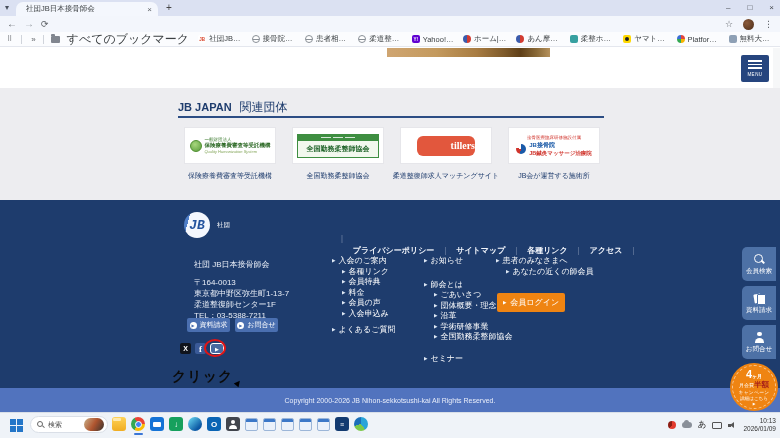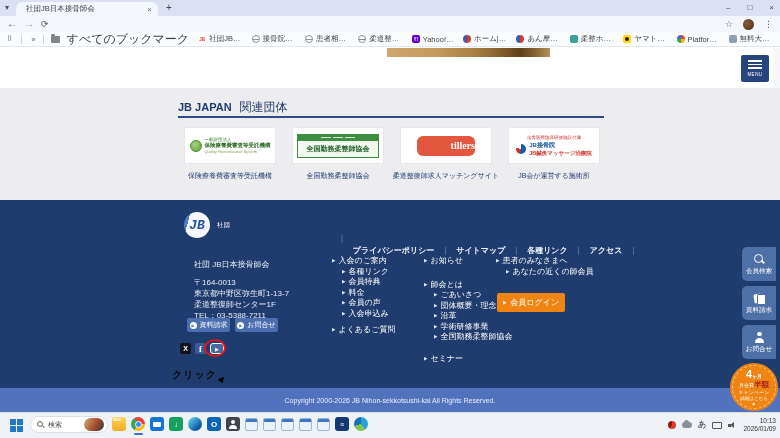--- a/index.html
+++ b/index.html
@@ -104,21 +104,21 @@
   .f-addr { position:absolute; left:172px; top:259px; font-size:8px; color:#e9eef7; line-height:11px;margin-left:22px; }
   .f-addr .org-line { margin-bottom:7px; }
   .f-btns { position:absolute; left:187px; top:318px; display:flex; gap:5px; }
   .f-btn { width:43px; height:14px; background:#4a6fb0; border-radius:2px; display:flex; align-items:center; justify-content:center; gap:3px; color:#fff; font-size:7px; }
   .f-btn .dot { width:7px; height:7px; border-radius:50%; background:#fff; display:flex; align-items:center; justify-content:center; font-size:4px; color:#4a6fb0; flex:none; }
   .f-social { position:absolute; left:180px; top:343px; display:flex; align-items:center; gap:4px; }
   .so-x { width:11px; height:11px; background:#10141c; border-radius:2px; display:flex; align-items:center; justify-content:center; color:#fff; font-size:7px; font-weight:bold; }
   .so-f { width:11px; height:11px; background:#3a5a98; border-radius:2px; display:flex; align-items:flex-end; justify-content:center; color:#fff; font-size:9px; font-weight:bold; font-family:"Liberation Serif","DejaVu Serif",serif; }
   .so-yt { width:14px; height:11px; background:#48699f; border:1px solid #fff; border-radius:3px; display:flex; align-items:center; justify-content:center; color:#fff; font-size:5px; }
   .annot-circle { position:absolute; left:204px; top:339px; width:22px; height:18px; border:2px solid #e01515; border-radius:50%; }
-  .f-click { position:absolute; left:172px; top:368px; font-size:10px; font-weight:bold; color:#0b0b0b; letter-spacing:1px; display:flex; align-items:flex-end; }
+  .f-click { position:absolute; left:172px; top:368px; font-size:14px; font-weight:bold; color:#0b0b0b; letter-spacing:1px; display:flex; align-items:flex-end; }
   .click-cursor { width:0; height:0; border-left:3px solid transparent; border-right:3px solid transparent; border-bottom:6px solid #000; transform:rotate(38deg); margin-left:2px; margin-top:-1px; }
   .f-col { position:absolute; top:256px; font-size:8px; color:#fff; }
   .f-col1 { left:332px; }
   .f-col2 { left:424px; }
   .f-col3 { left:496px; }
   .f-item { line-height:10.5px; white-space:nowrap; }
   .f-item::before { content:"▶"; font-size:4.5px; margin-right:3px; vertical-align:1px; color:#dfe8f5; }
   .f-item.lv1 { padding-left:10px; }
   .f-item.mt { margin-top:6px; }
   .f-item.mt-sm { margin-top:13px; }

